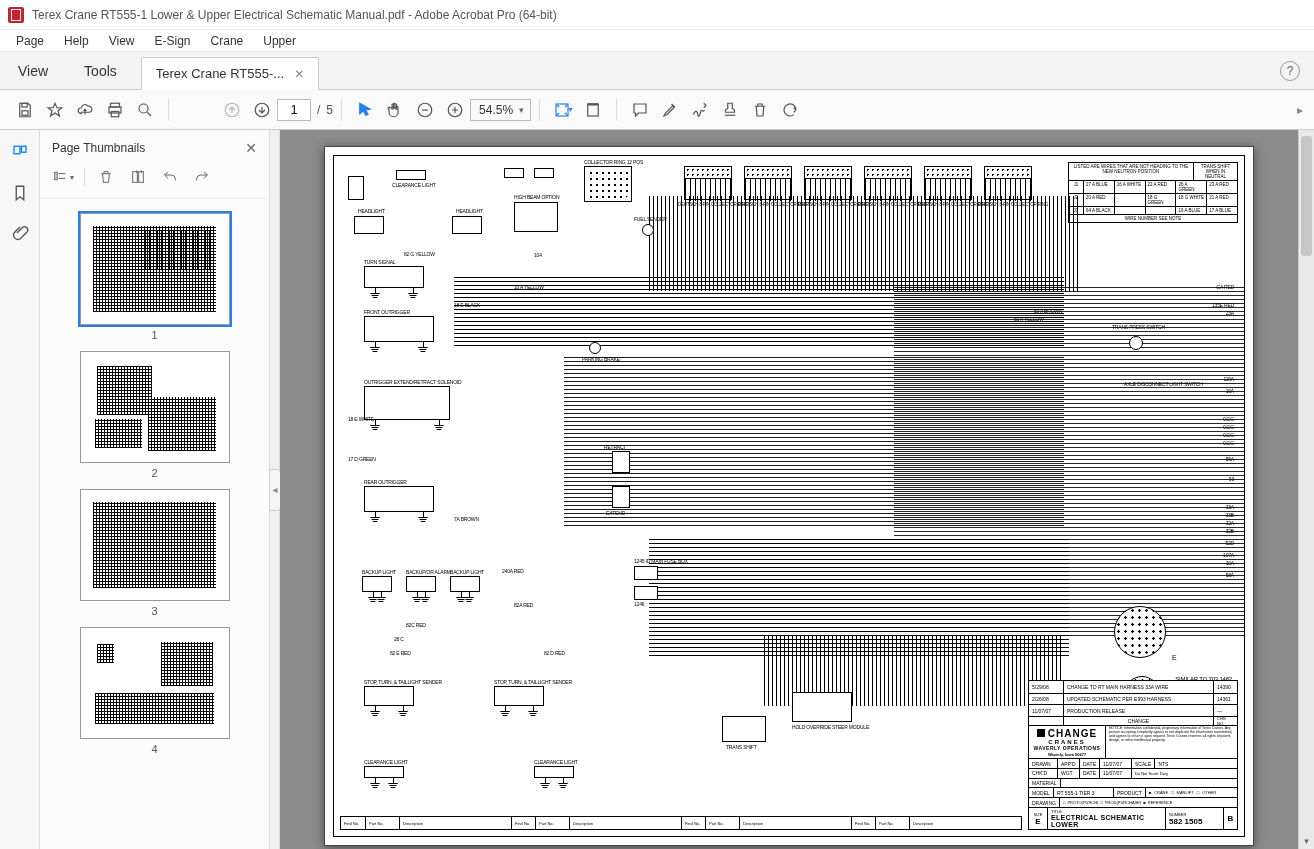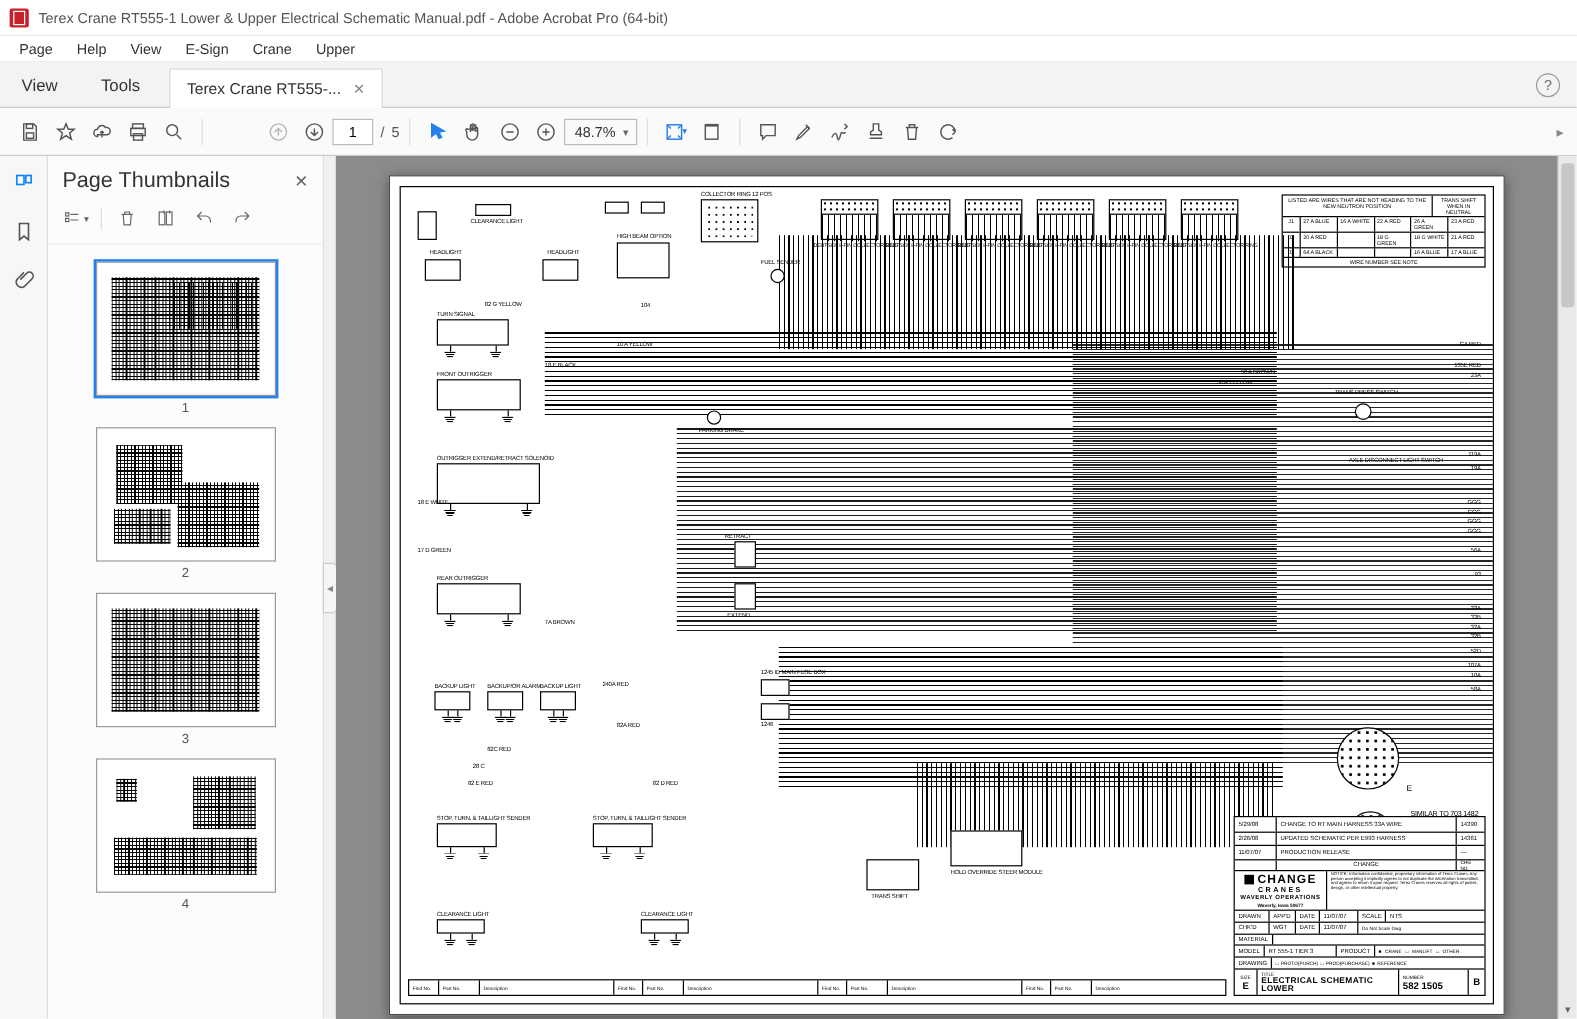--- a/index.html
+++ b/index.html
@@ -40,21 +40,21 @@
 
 
 .side-rail { width:40px; background:#f7f7f7; border-right:1px solid #ddd; display:flex; flex-direction:column; align-items:center; padding-top:10px; gap:14px; }
 .side-rail .rail-btn{ width:26px; height:26px; display:flex; align-items:center; justify-content:center; color:#555; cursor:pointer; border-radius:3px; }
 .side-rail .rail-btn.active{ color:#0a84ff; }
 .side-rail .rail-btn svg{ width:18px; height:18px; stroke:currentColor; fill:none; stroke-width:1.8; }
 
 
 .thumbs { width:230px; background:#fcfcfc; border-right:1px solid #ddd; display:flex; flex-direction:column; }
 .thumbs-hdr { display:flex; align-items:center; justify-content:space-between; padding:10px 12px 4px 12px; }
-.thumbs-hdr .ttl { font-size:18px; color:#333; }
+.thumbs-hdr .ttl { font-size:12px; color:#333; }
 .thumbs-hdr .close{ font-size:14px; color:#666; cursor:pointer; }
 .thumbs-tb { display:flex; align-items:center; gap:6px; padding:6px 10px 10px 10px; border-bottom:1px solid #eee; }
 .thumbs-tb .tbt{ width:26px; height:22px; display:flex; align-items:center; justify-content:center; color:#666; cursor:pointer; }
 .thumbs-tb .tbt svg{ width:16px; height:16px; stroke:#666; fill:none; stroke-width:1.5; }
 .thumbs-tb .tbt .chev{ font-size:8px; margin-left:2px; color:#666; }
 .thumbs-tb .vline{ width:1px; height:18px; background:#ddd; margin:0 2px; }
 .thumbs-list{ flex:1; overflow-y:auto; padding:14px 0 10px 0; display:flex; flex-direction:column; align-items:center; gap:10px; }
 .thumb-item{ display:flex; flex-direction:column; align-items:center; gap:4px; }
 .thumb-img{ width:150px; height:112px; background:#fff; border:1px solid #999; position:relative; overflow:hidden; }
 .thumb-item.current .thumb-img{ outline:2px solid #2680eb; }
@@ -220,21 +220,21 @@
         <path d="M8 12h8"></path>
       </svg>
     </div>
   <div class="tb-btn">
       <svg viewBox="0 0 24 24">
         <circle cx="12" cy="12" r="9"></circle>
         <path d="M8 12h8M12 8v8"></path>
       </svg>
     </div>
   <div class="zoom-disp">
-    <span>48.7%</span>
+    <span>54.5%</span>
     <span class="chev">▾</span>
   </div>
   <div class="tb-sep"></div>
   <div class="tb-btn">
       <svg viewBox="0 0 24 24" style="stroke:#2680eb">
         <rect x="4" y="4" width="16" height="16"></rect>
         <path d="M8 8l-3-3m11 3l3-3M8 16l-3 3m11-3l3 3"></path>
       </svg>
       <span style="font-size:8px;color:#2680eb;margin-left:-2px">▾</span>
     </div>

